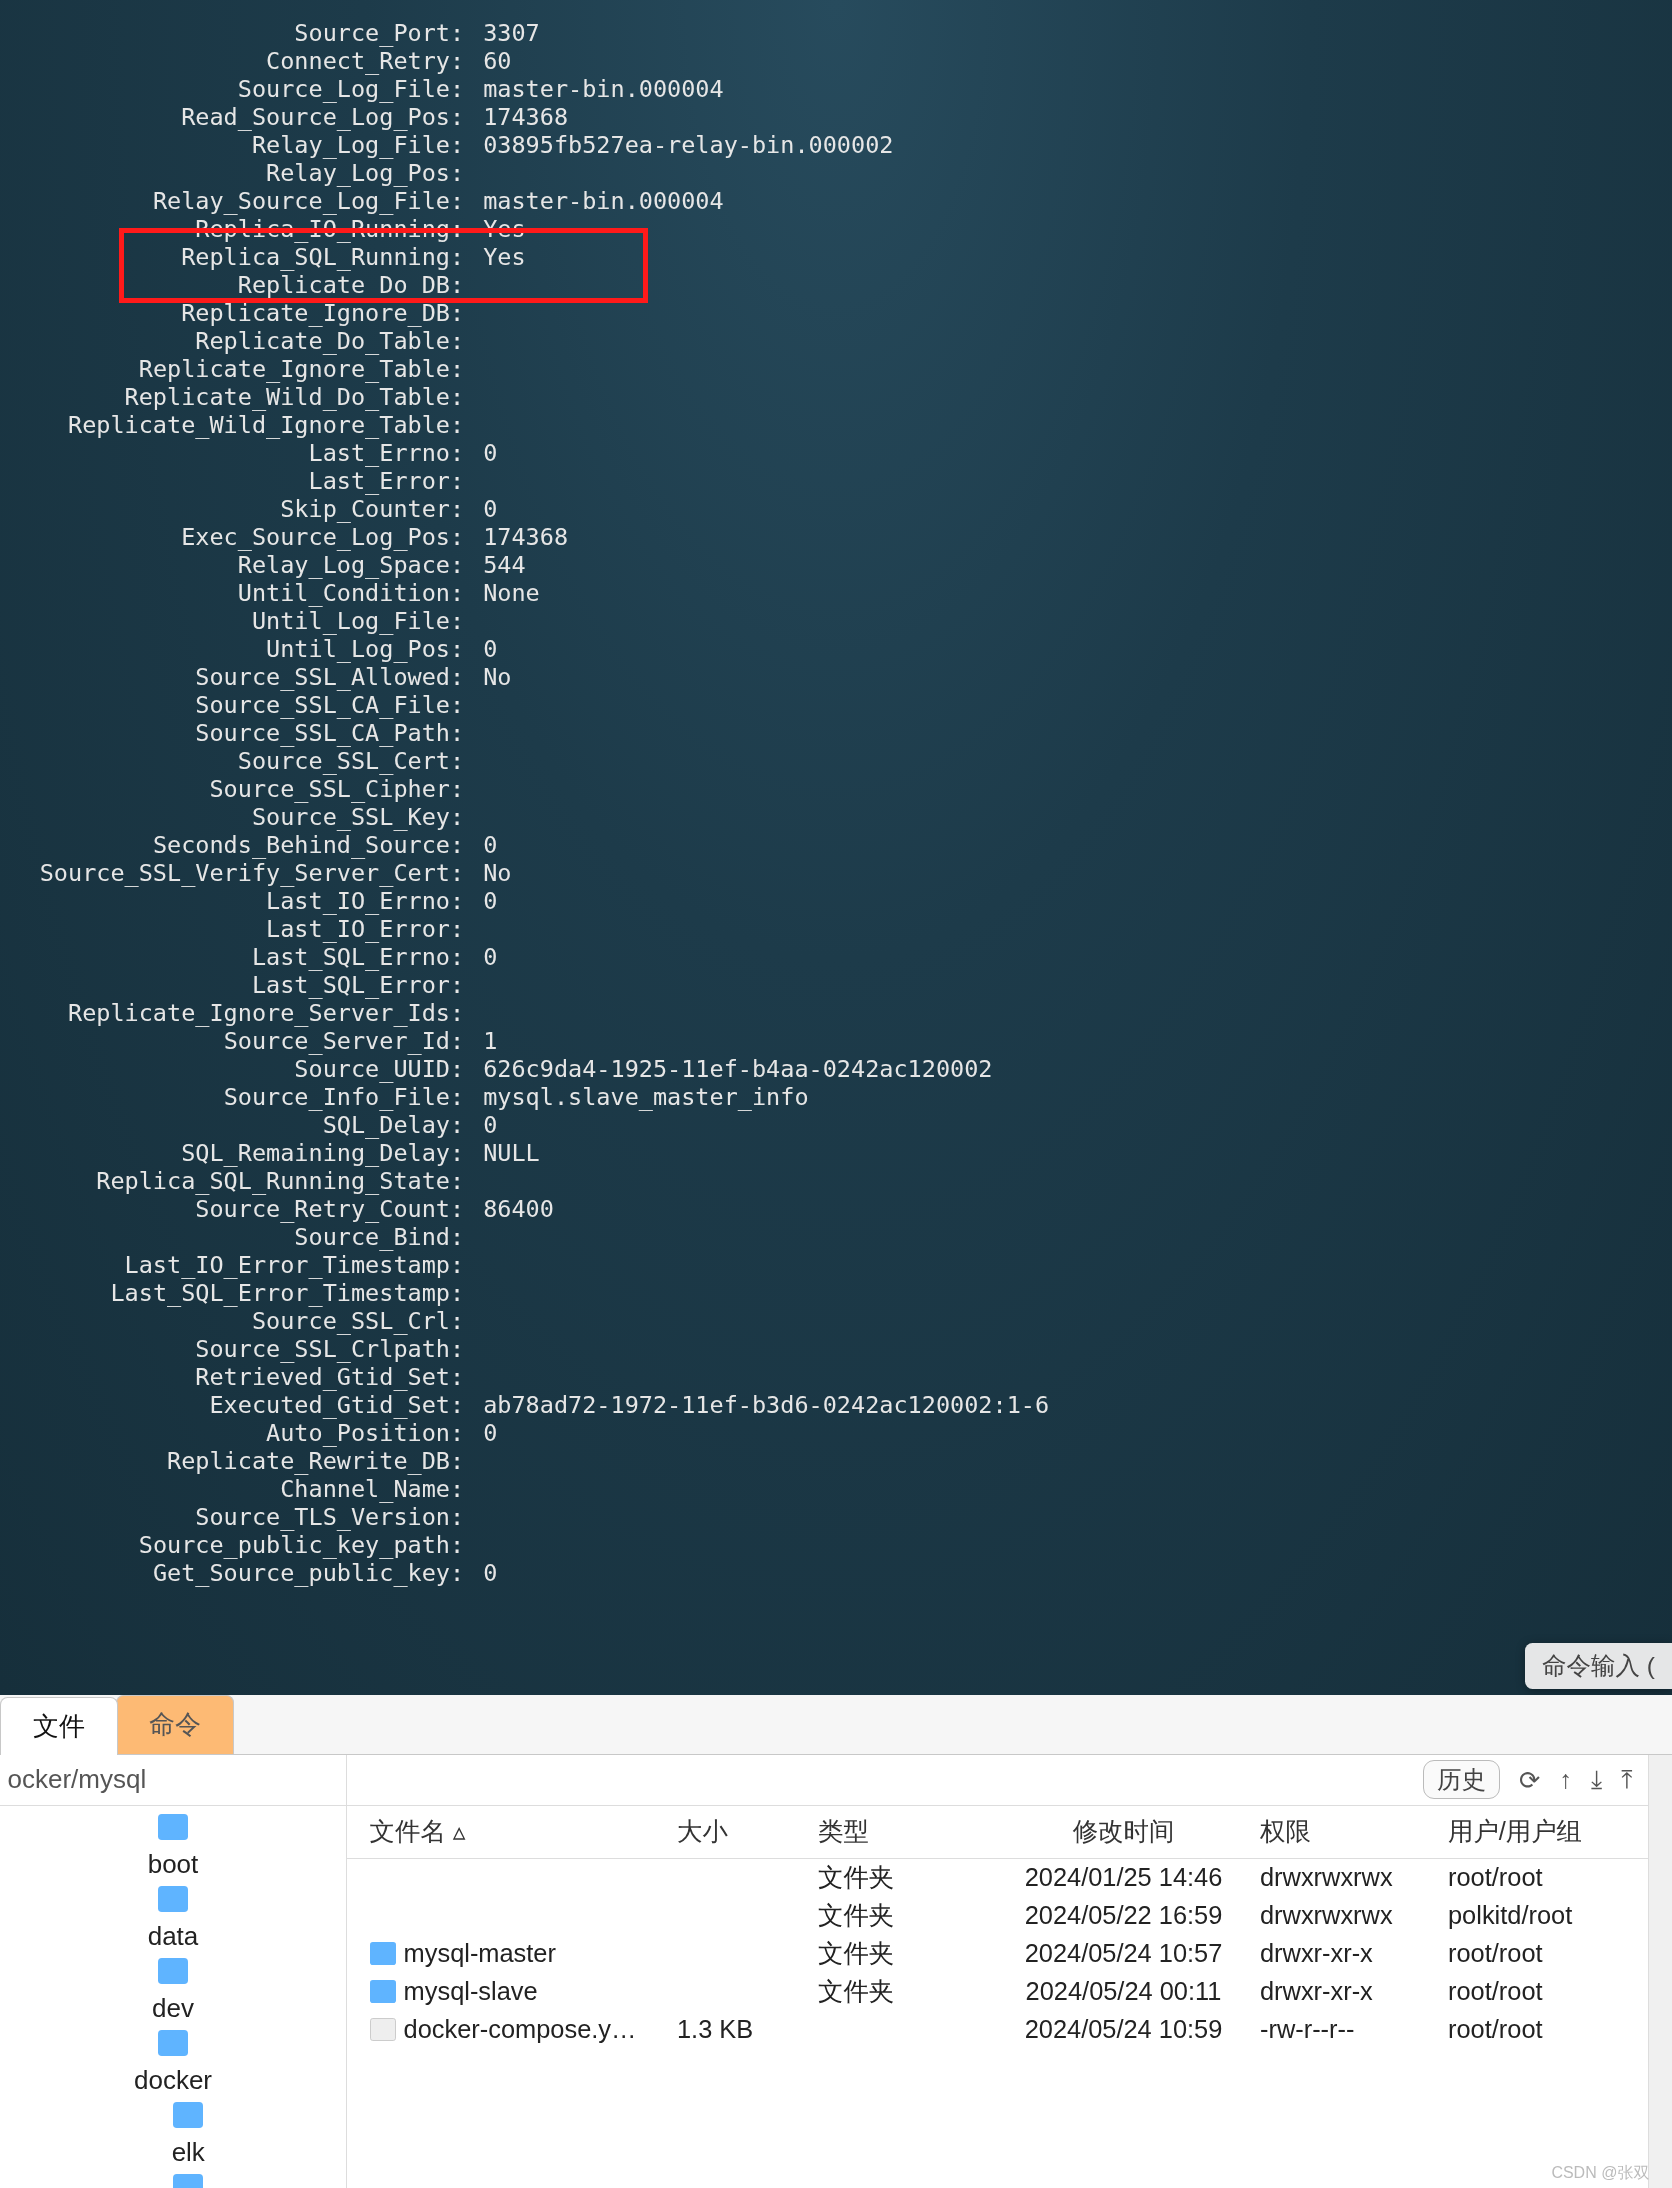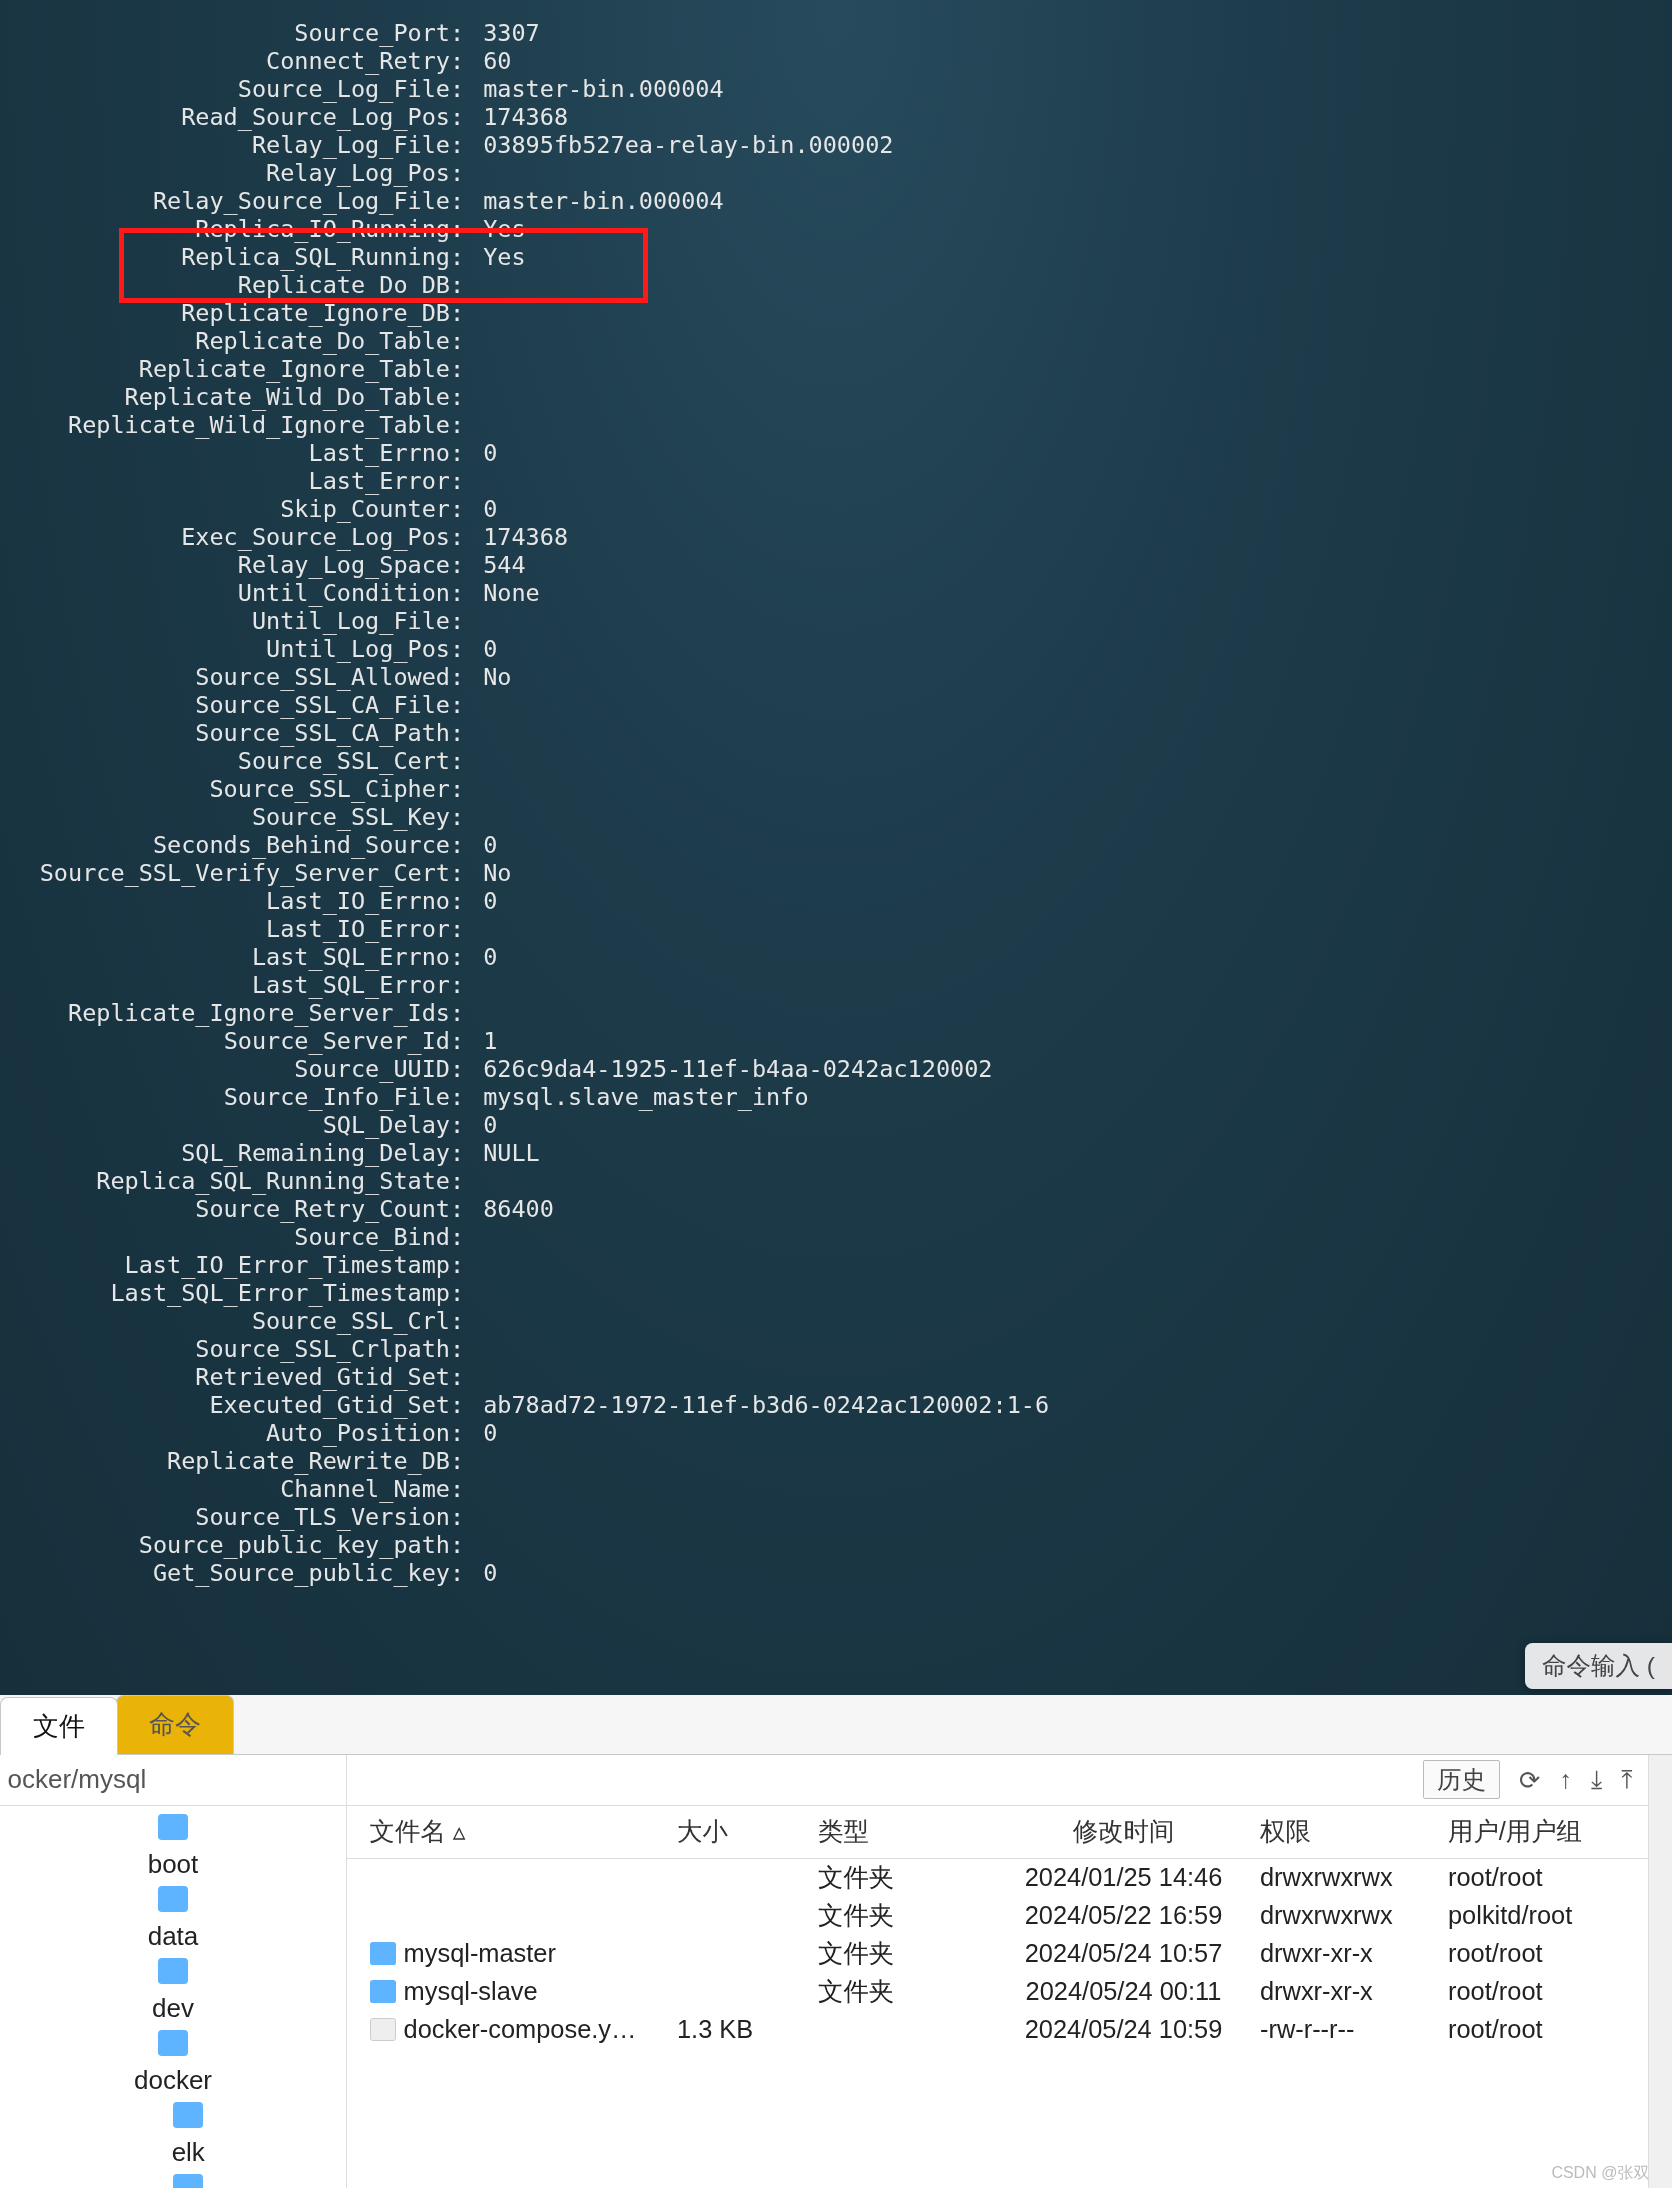--- a/index.html
+++ b/index.html
@@ -18,28 +18,28 @@
   }
   .row { display: flex; white-space: pre; margin-left: 17px; }
   .label { width: 433px; text-align: right; }
   .colon { width: 19px; text-align: left; }
   .value { flex: 1; text-align: left; }
   .hl { position: absolute; left: 119px; top: 228px; width: 529px; height: 75px; border: 5.6px solid #ff1a1a; pointer-events: none; }
   .cmdbox { position: absolute; right: 0; bottom: 5.6px; background: rgba(240,240,240,0.95); color: #444; font-family: "Helvetica","Arial",sans-serif; font-size: 24.5px; padding: 9.4px 17px; border-radius: 7.5px 0 0 7.5px; box-shadow: 0 1.9px 9.4px rgba(0,0,0,0.3); }
 
   .pane { width: 1672px; }
   .tabs { display: flex; border-bottom: 1.9px solid #c8c8c8; background: #f6f6f6; font-family: "Helvetica","Arial",sans-serif; font-size: 26px; }
-  .tab { padding: 11.3px 32px; border: 1.9px solid #c8c8c8; border-bottom: none; margin-right: -1.9px; border-radius: 7.5px 7.5px 0 0; background: #eab308; color: #555; }
+  .tab { padding: 11.3px 32px; border: 1.9px solid #c8c8c8; border-bottom: none; margin-right: -1.9px; border-radius: 7.5px 7.5px 0 0; background: #fdba74; color: #555; }
   .tab.active { background: #fff; color: #111; position: relative; top: 1.9px; }
 
   .split { display: flex; height: 451px; }
   .navcol { width: 347px; border-right: 1.9px solid #ddd; display: flex; flex-direction: column; font-family: "Helvetica","Arial",sans-serif; font-size: 26px; }
   .pathbar { display: flex; border-bottom: 1.9px solid #ddd; height: 51px; align-items: center; padding: 0 7.5px; gap: 15px; color: #333; }
   .pathbar input { flex: 1; border: none; font-size: 26px; color: #555; outline: none; background: transparent; }
-  .btn-hist { border: 1.9px solid #bbb; border-radius: 2px; padding: 1.9px 13px; font-size: 24.5px; color: #444; background: #fafafa; }
+  .btn-hist { border: 1.9px solid #bbb; border-radius: 11px; padding: 1.9px 13px; font-size: 24.5px; color: #444; background: #fafafa; }
 
   .tree { flex: 1; overflow: auto; padding: 5.6px 0; }
   .tree-item { display: flex; align-items: center; padding: 2.8px 7.5px; gap: 9.4px; color: #222; flex-direction: column; }
   .tree-item .fold { width: 30px; height: 26px; border-radius: 3.8px; display: inline-block; }
   .fold.blue { background: #5fb4ff; }
   .tree-item.sel { background: #cfe6ff; }
   .indent1 { padding-left: 38px; }
 
   .listcol { flex: 1; display: flex; flex-direction: column; font-family: "Helvetica","Arial",sans-serif; font-size: 25.4px; color: #222; }
   .toolbar { display: flex; border-bottom: 1.9px solid #ddd; height: 51px; align-items: center; padding: 0 15px; justify-content: flex-end; gap: 19px; color: #555; }

